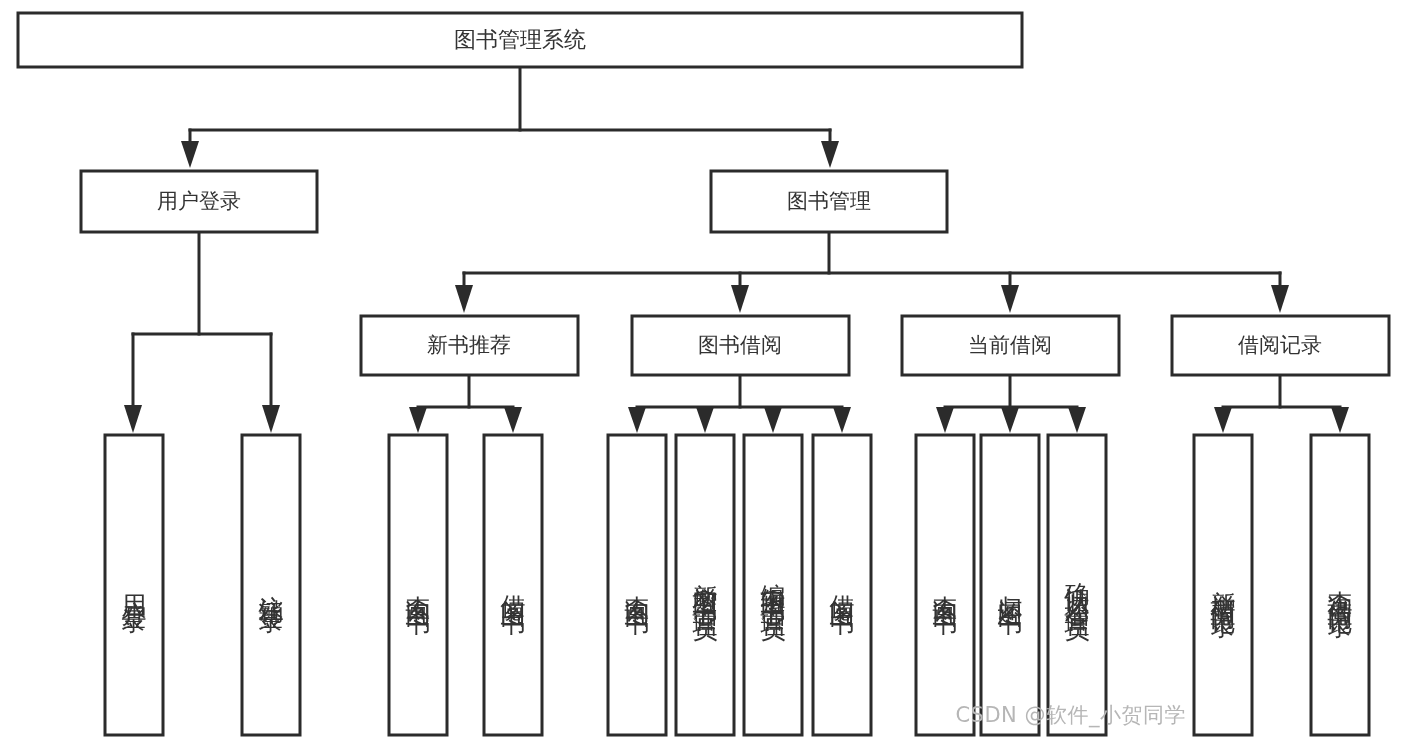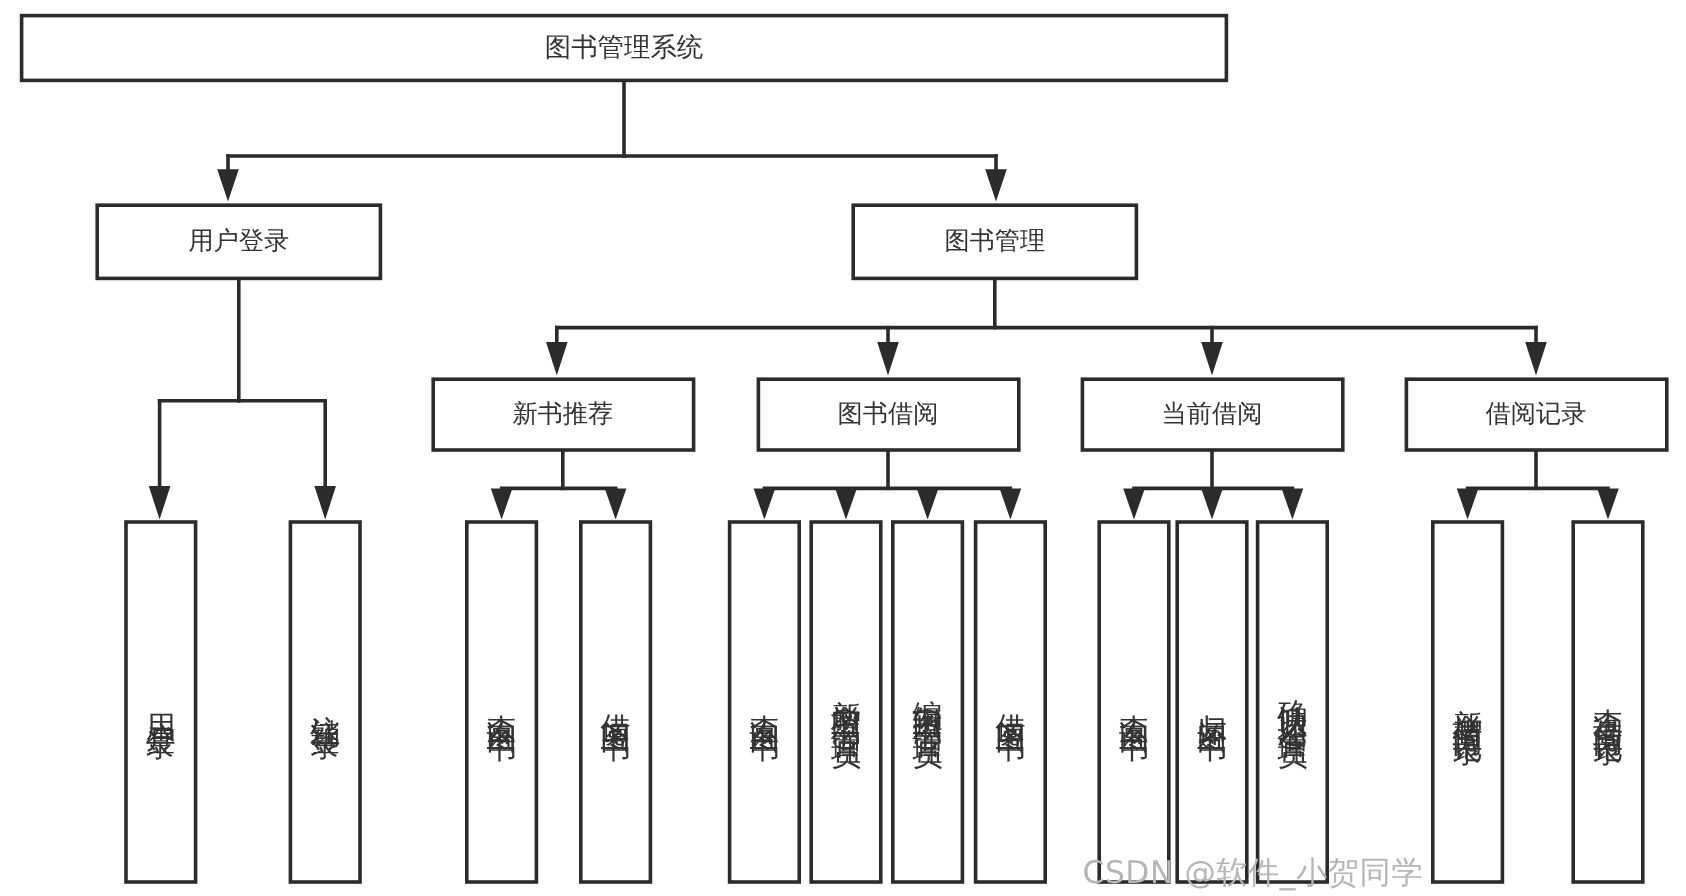--- a/index.html
+++ b/index.html
@@ -64,23 +64,23 @@
     font-family: "DejaVu Sans", "Liberation Sans", sans-serif;
     font-size: 25px;
     line-height: 1;
     letter-spacing: 5px;
     color: #333333;
     white-space: nowrap;
   }
   .watermark {
     position: absolute;
     right: 8px;
-    bottom: 2px;
-    font-family: "DejaVu Sans", "Liberation Sans", sans-serif;
-    font-size: 26px;
+    bottom: 18px;
+    font-family: "DejaVu Sans", "Liberation Sans", sans-serif;
+    font-size: 21px;
     color: #b6b6b6;
     letter-spacing: 0.5px;
     white-space: nowrap;
     pointer-events: none;
   }
 </style>
 </head>
 <body>
 
 <div id="diagram-root">

